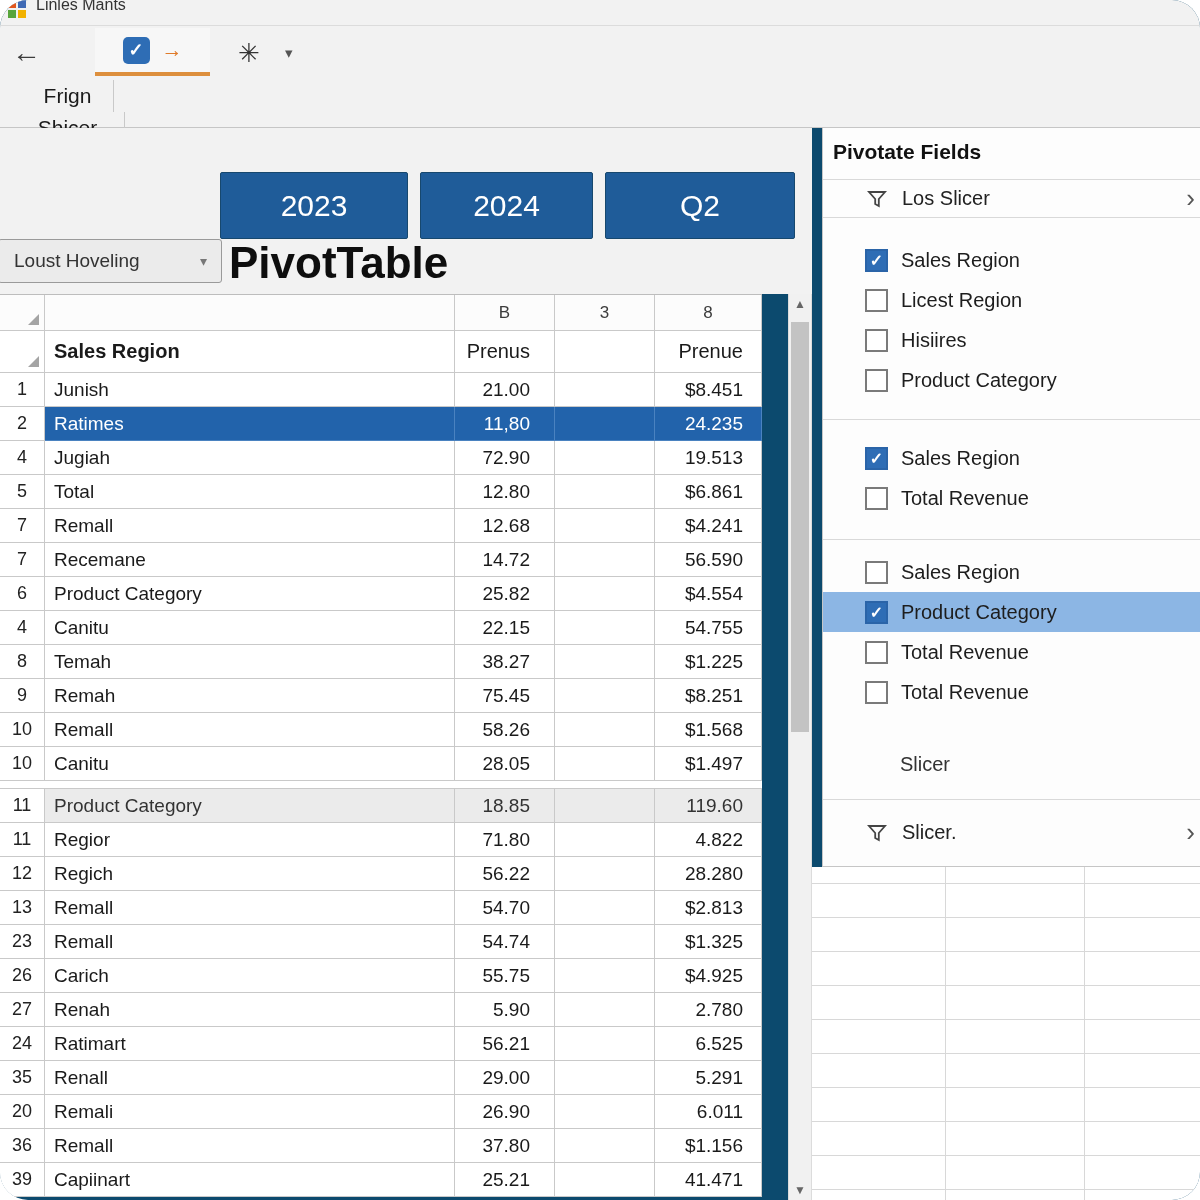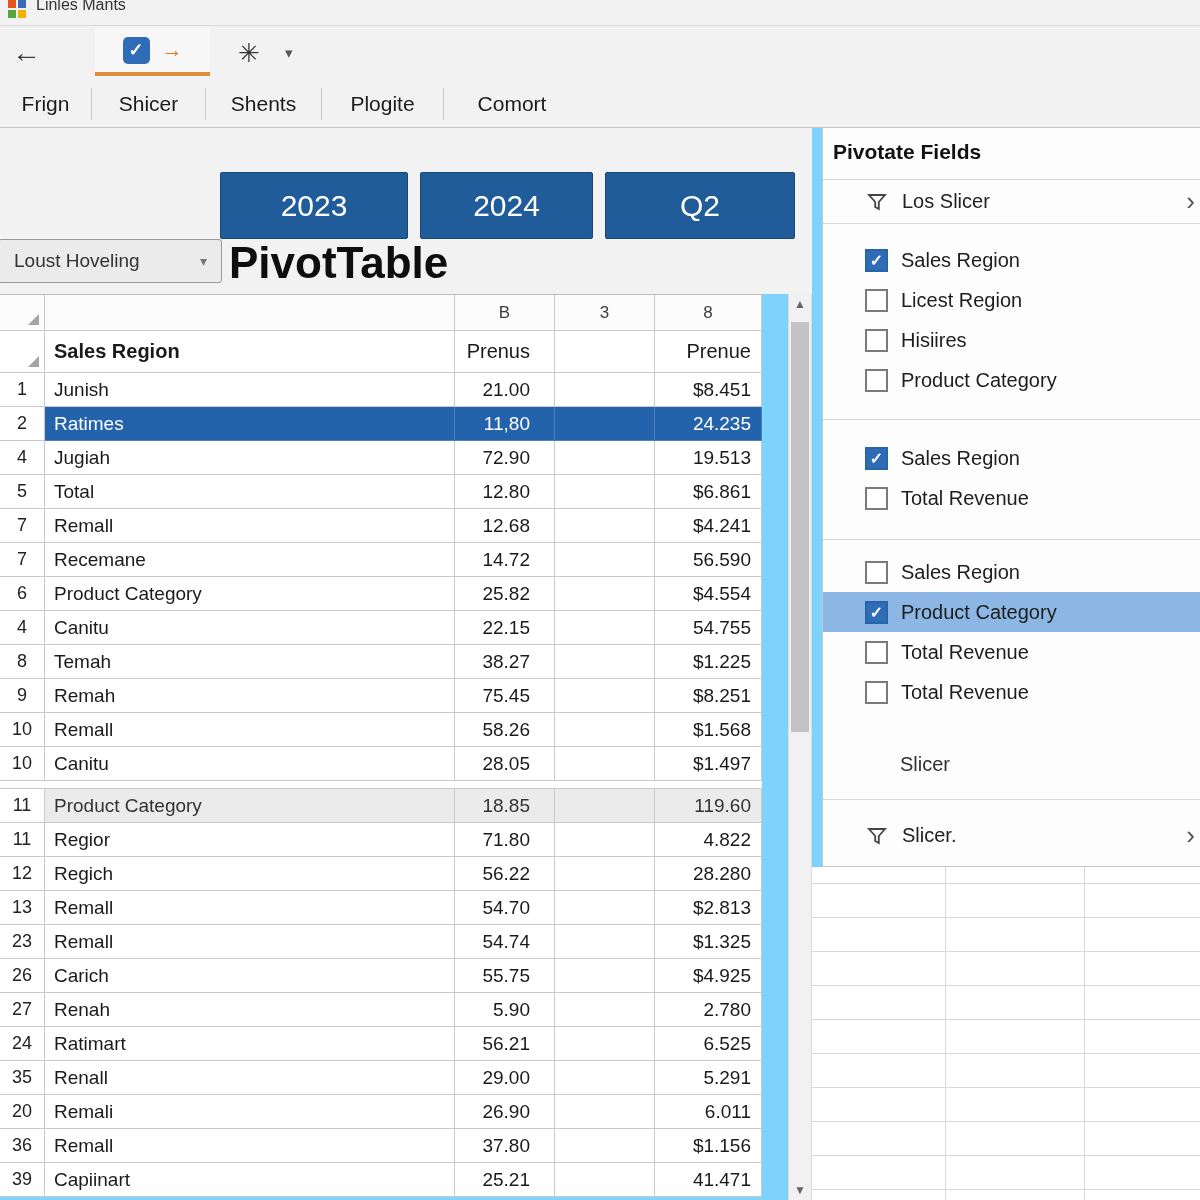--- a/index.html
+++ b/index.html
@@ -1,33 +1,33 @@
 <!DOCTYPE html>
 <html><head>
 <meta charset="utf-8">
 <style>
   * { margin:0; padding:0; box-sizing:border-box; }
   body { font-family:"Liberation Sans", sans-serif; background:#fff; }
-  #app { position:relative; width:1200px; height:1200px; overflow:hidden; background:#7dd3fc; }
+  #app { position:relative; width:1200px; height:1200px; overflow:hidden; background:#0c4a6e;border-radius:28px; }
 
   
   .topchrome { position:absolute; top:0; left:0; width:1200px; height:128px; background:#f2f2f2; border-bottom:1px solid #c6c6c6; }
   .app-icon { position:absolute; left:8px; top:0; width:19px; height:19px; display:grid; grid-template-columns:8px 8px; grid-template-rows:8px 8px; gap:2px; }
   .app-icon i { display:block; }
   .app-title { position:absolute; left:36px; top:-4px; font-size:16px; color:#333; }
   .titlebar-line { position:absolute; top:25px; left:0; width:1200px; border-top:1px solid #dcdcdc; }
 
   .back-btn { position:absolute; left:12px; top:36px; font-size:29px; color:#3d3d3d; cursor:default; }
   .active-tool { position:absolute; left:95px; top:28px; width:115px; height:48px; background:#f7f7f7; border-bottom:4px solid #dd8f3d; display:flex; align-items:center; justify-content:center; gap:12px; }
   .tool-check { width:27px; height:27px; background:#2e6db5; border-radius:5px; color:#fff; font-size:18px; font-weight:bold; display:flex; align-items:center; justify-content:center; }
   .tool-arrow { color:#e07b2a; font-size:21px; font-weight:bold; }
   .asterisk-btn { position:absolute; left:238px; top:38px; font-size:26px; color:#333; }
   .asterisk-caret { position:absolute; left:285px; top:44px; font-size:15px; color:#555; }
 
-  .menubar { position:absolute; left:0; top:80px; height:47px; display:flex; align-items:center; }
+  .menubar { position:absolute; left:0; top:80px; height:47px; display:flex; align-items:center;flex-direction:column; }
   .menu-item { height:32px; line-height:32px; text-align:center; font-size:21px; color:#1b1b1b; border-right:1px solid #c9c9c9; }
   .menu-item:nth-child(1){ width:92px; }
   .menu-item:nth-child(2){ width:114px; }
   .menu-item:nth-child(3){ width:116px; }
   .menu-item:nth-child(4){ width:122px; }
   .menu-item:nth-child(5){ width:136px; border-right:none; }
 
   
   .content { position:absolute; top:128px; left:0; width:1200px; height:1072px; }
   .left-top { position:absolute; left:0; top:0; width:812px; height:166px; background:#f2f2f2; }
@@ -42,41 +42,41 @@
   .page-title { position:absolute; left:229px; top:110px; font-size:44px; font-weight:600; color:#0e0e0e; }
 
   
   .sheet { position:absolute; left:0; top:166px; width:762px; border-top:1px solid #bdbdbd; background:#fff; }
   .shrow { display:flex; }
   .cell { border-right:1px solid #c9c9c9; border-bottom:1px solid #c9c9c9; display:flex; align-items:center; font-size:19px; color:#1a1a1a; background:#fff; position:relative; overflow:hidden; white-space:nowrap; }
   .c-num { width:45px; justify-content:center; font-size:18px; color:#222; }
   .c-name { width:410px; padding-left:9px; }
   .c-v1 { width:100px; justify-content:flex-end; padding-right:24px; }
   .c-mid { width:100px; }
-  .c-v2 { width:107px; justify-content:flex-end; padding-right:10px; }
+  .c-v2 { width:107px; justify-content:flex-end; padding-right:18px; }
   .chrow .cell { height:36px; justify-content:center; padding:0; color:#3c3c3c; font-size:17px; background:#fcfcfc; }
   .fhrow .cell { height:42px; font-size:20px; }
   .fhrow .c-name { font-weight:700; }
   .fhrow .c-v1, .fhrow .c-v2 { justify-content:flex-end; }
   .trow .cell { height:34px; }
   .tri { position:absolute; right:5px; bottom:5px; width:0; height:0; border-left:11px solid transparent; border-bottom:11px solid #a4a4a4; }
   .trow.selected .c-name, .trow.selected .c-v1, .trow.selected .c-mid, .trow.selected .c-v2 { background:#2263ab; color:#fff; border-color:#4a82c0; }
   .trow.subtotal .c-name, .trow.subtotal .c-v1, .trow.subtotal .c-mid, .trow.subtotal .c-v2 { background:#ebebeb; color:#333; }
   .spacer { height:8px; background:#fff; border-bottom:1px solid #c9c9c9; width:762px; }
 
   
   .vscroll { position:absolute; left:788px; top:166px; width:24px; height:906px; background:#f1f1f1; border-left:1px solid #dcdcdc; border-right:1px solid #dcdcdc; }
   .scroll-up { position:absolute; top:3px; width:100%; text-align:center; font-size:12px; color:#666; }
   .scroll-thumb { position:absolute; left:2px; right:2px; top:28px; height:410px; background:#c3c3c3; }
   .scroll-down { position:absolute; bottom:3px; width:100%; text-align:center; font-size:12px; color:#666; }
 
   
   .panel { position:absolute; left:822px; top:0; width:378px; height:739px; background:#fdfdfd; border-left:1px solid #c6c6c6; border-bottom:1px solid #c6c6c6; }
   .panel-title { position:absolute; left:10px; top:12px; font-size:21px; font-weight:700; color:#111; }
-  .panel-slicer-row { position:absolute; left:0; width:100%; height:45px; display:flex; align-items:center; }
+  .panel-slicer-row { position:absolute; left:0; width:100%; height:39px; display:flex; align-items:center; }
   .psr-top { top:51px; border-top:1px solid #d9d9d9; border-bottom:1px solid #d9d9d9; }
   .psr-bottom { top:685px; }
   .slicer-ic { margin-left:42px; display:flex; }
   .panel-slicer-label { margin-left:13px; font-size:20px; color:#222; }
   .chev { margin-left:auto; margin-right:5px; font-size:26px; color:#555; }
 
   .field-group { position:absolute; left:0; width:100%; }
   .fg1 { top:112px; } .fg2 { top:310px; } .fg3 { top:424px; }
   .field-item { height:40px; display:flex; align-items:center; padding-left:42px; }
   .field-item.highlight { background:#8cb6e4; }

